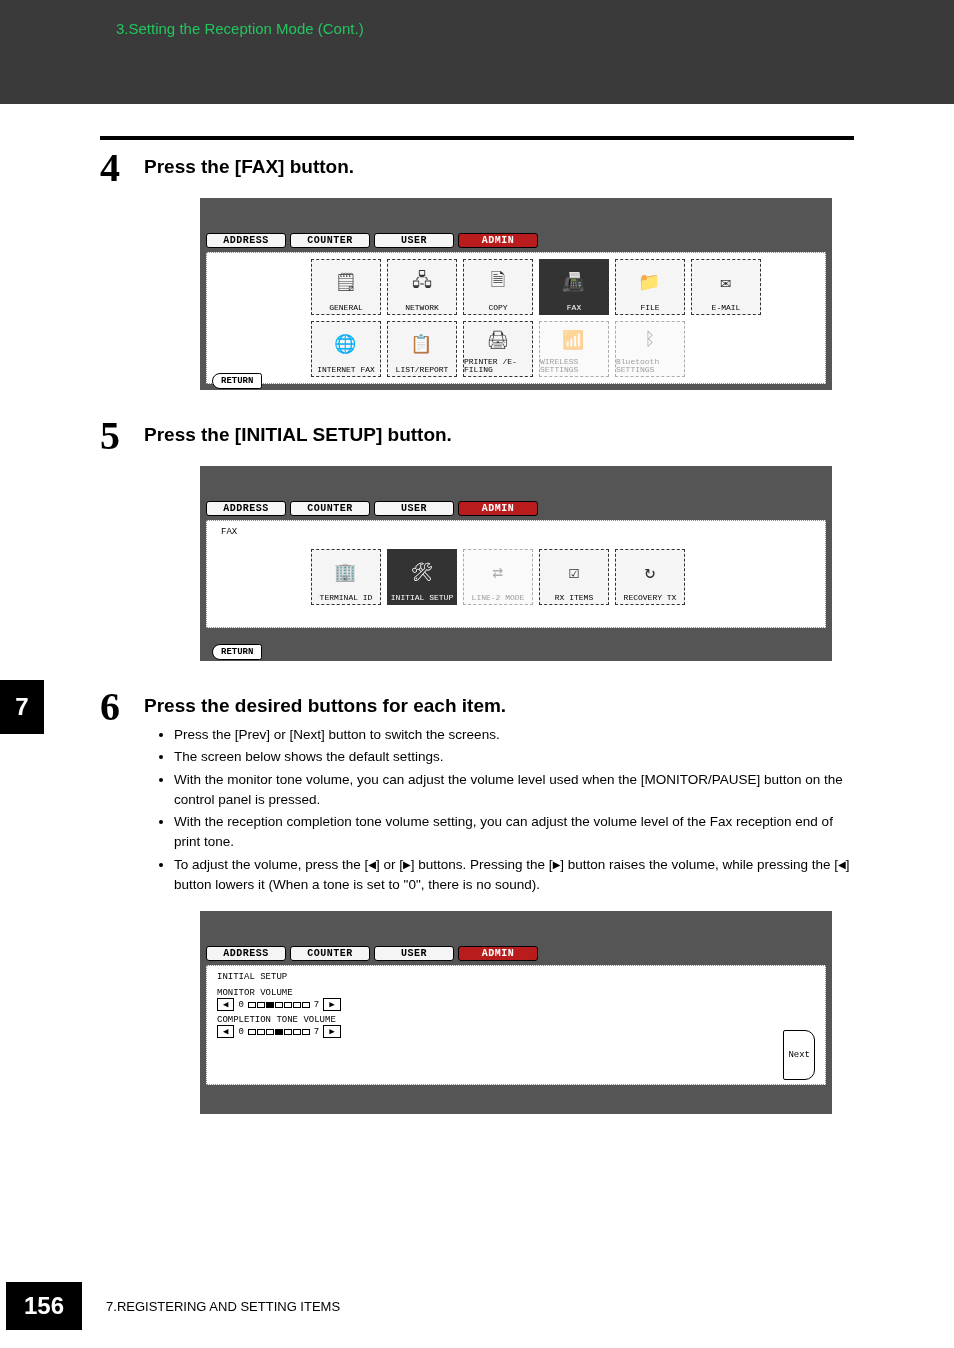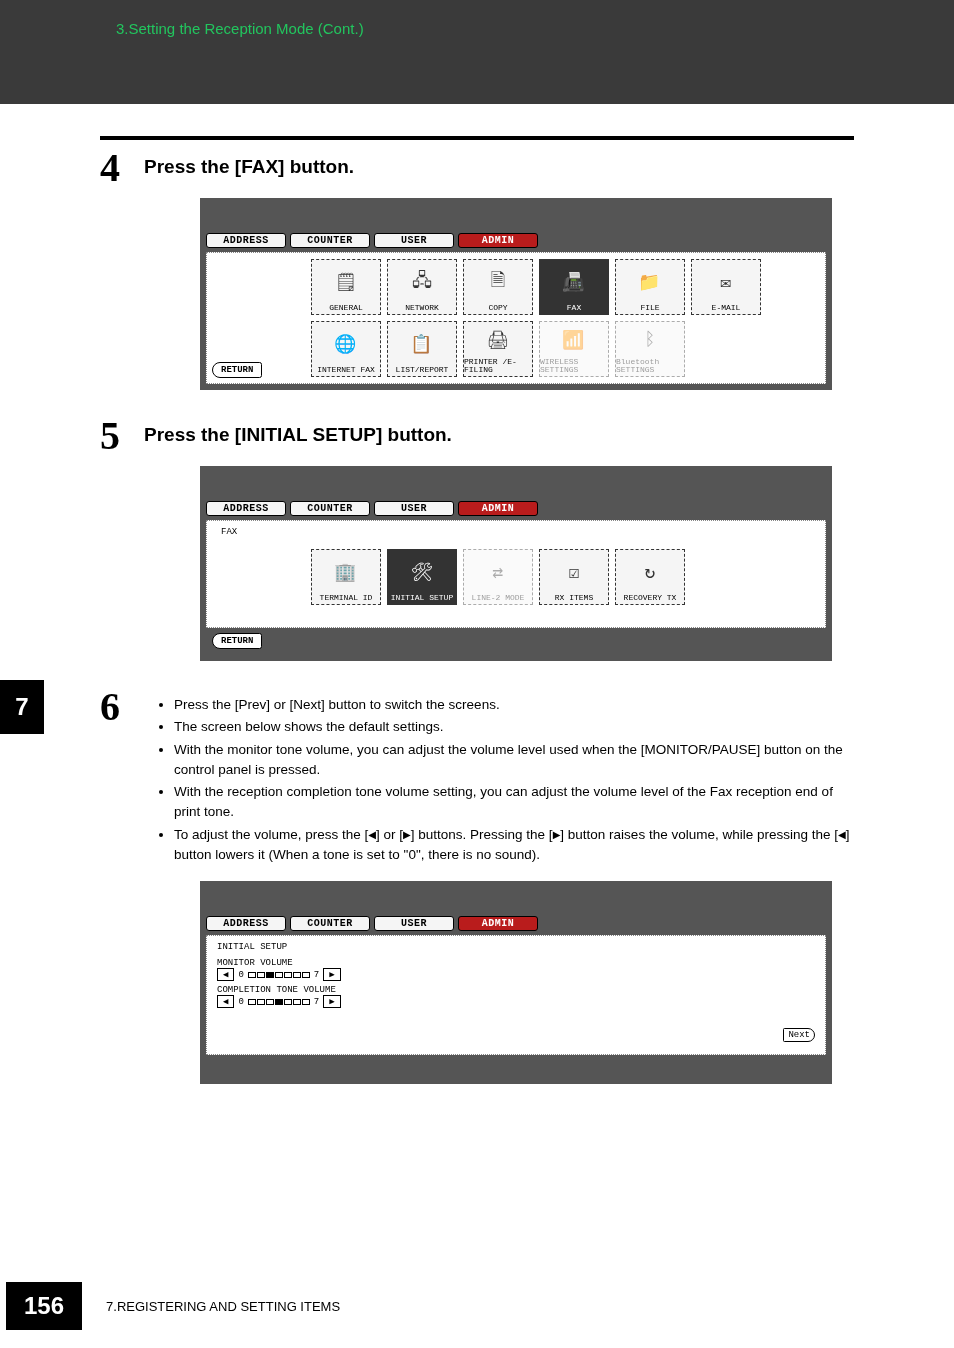--- a/index.html
+++ b/index.html
@@ -107,21 +107,21 @@
       display: flex;
       align-items: center;
       justify-content: center;
       font-size: 18px;
       color: #333;
     }
     .app-btn.dark .icon-ph { color: #fff; }
     .return-btn {
       position: absolute;
       left: 12px;
-      bottom: 12px;
+      bottom: 1px;
       background: #fff;
       border: 1px solid #000;
       padding: 2px 8px;
       font-size: 9px;
       font-weight: bold;
       font-family: 'Courier New', monospace;
       border-radius: 10px 3px 3px 10px;
     }
     .fax-label {
       position: absolute;
@@ -163,22 +163,22 @@
       border-radius: 2px;
     }
     .small-btn.active { background: #333; color: #fff; }
     .vol-row { display: flex; align-items: center; gap: 4px; font-size: 9px; font-family: 'Courier New', monospace; }
     .arrow-btn { border: 1px solid #000; padding: 0 5px; font-size: 9px; background:#fff; }
     .vol-bar { display: inline-flex; gap: 1px; align-items: flex-end; }
     .vol-seg { width: 8px; height: 6px; border: 1px solid #000; background: #fff; }
     .vol-seg.fill { background: #000; }
     .action-row { display:flex; gap:6px; margin-top:6px; justify-content:center; padding-left:90px;}
     .next-btn {
-      position:absolute; right:10px; bottom:12px;
-      border:1px solid #000; background:#fff; padding:1px 4px;
+      position:absolute; right:10px; bottom:4px;
+      border:1px solid #000; background:#fff; padding:19px 4px;
       font-size:9px; font-family:'Courier New',monospace;
       border-radius: 2px 10px 10px 2px;
     }
     .footer {
       position: absolute;
       left: 6px;
       bottom: 0;
       width: 100%;
       display: flex;
       align-items: center;
@@ -315,20 +315,21 @@
             <span>RECOVERY TX</span>
           </div>
       </div>
     </div>
     <div class="return-btn">RETURN</div>
   </div>
 
   <div class="step" style="margin-top:26px">
     <div class="step-num">6</div>
     <div class="step-text">
+      <div class="step-title">Press the desired buttons for each item.</div>
       <ul class="bullet-list">
         <li>Press the [Prev] or [Next] button to switch the screens.</li>
         <li>The screen below shows the default settings.</li>
         <li>With the monitor tone volume, you can adjust the volume level used when the [MONITOR/PAUSE] button on the control panel is pressed.</li>
         <li>With the reception completion tone volume setting, you can adjust the volume level of the Fax reception end of print tone.</li>
         <li>
           <span>To adjust the volume, press the [</span><span class="tri">◀</span><span>] or [</span><span class="tri">▶</span><span>] buttons. Pressing the [</span><span class="tri">▶</span><span>] button raises the volume, while pressing the [</span><span class="tri">◀</span><span>] button lowers it (When a tone is set to "0", there is no sound).</span>
         </li>
       </ul>
     </div>

